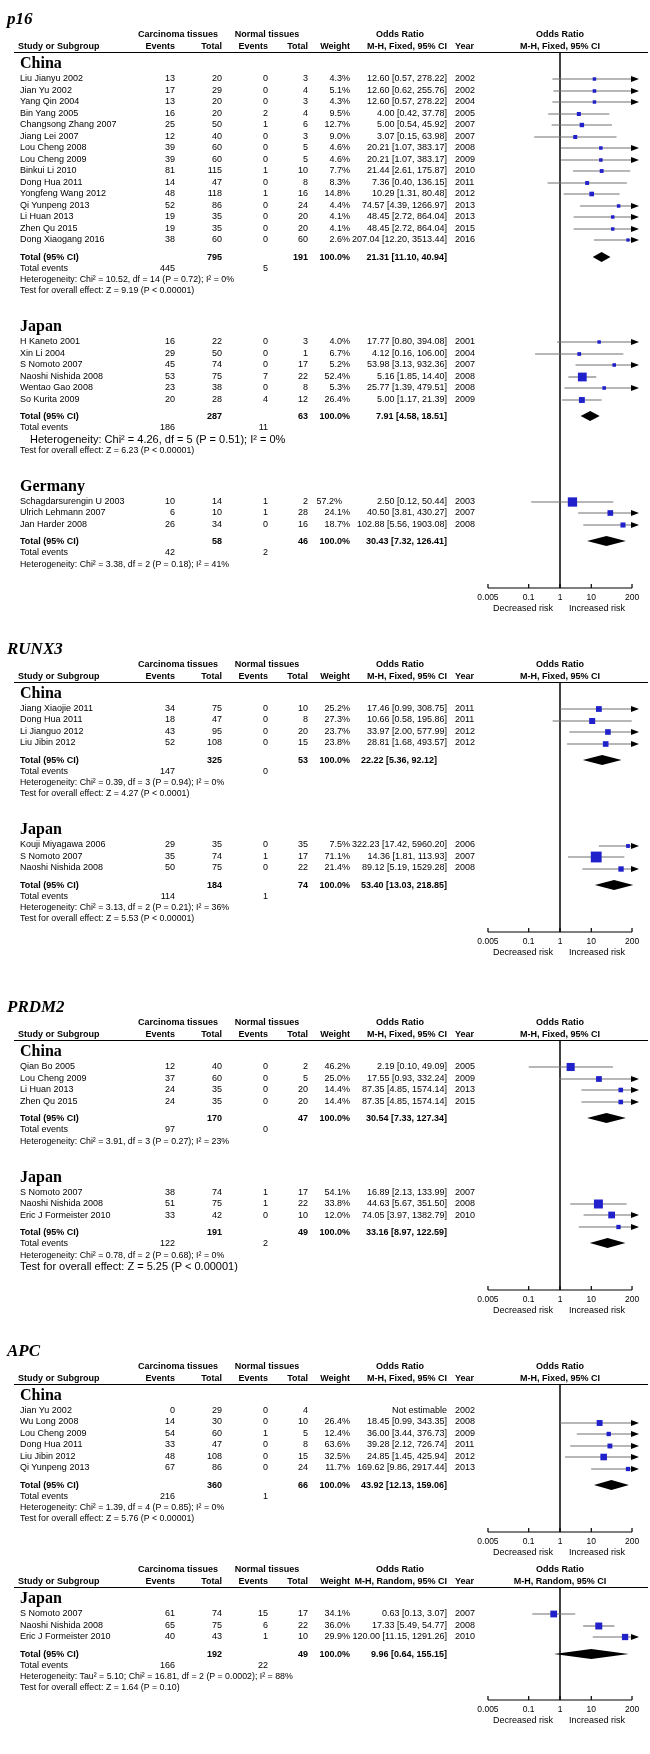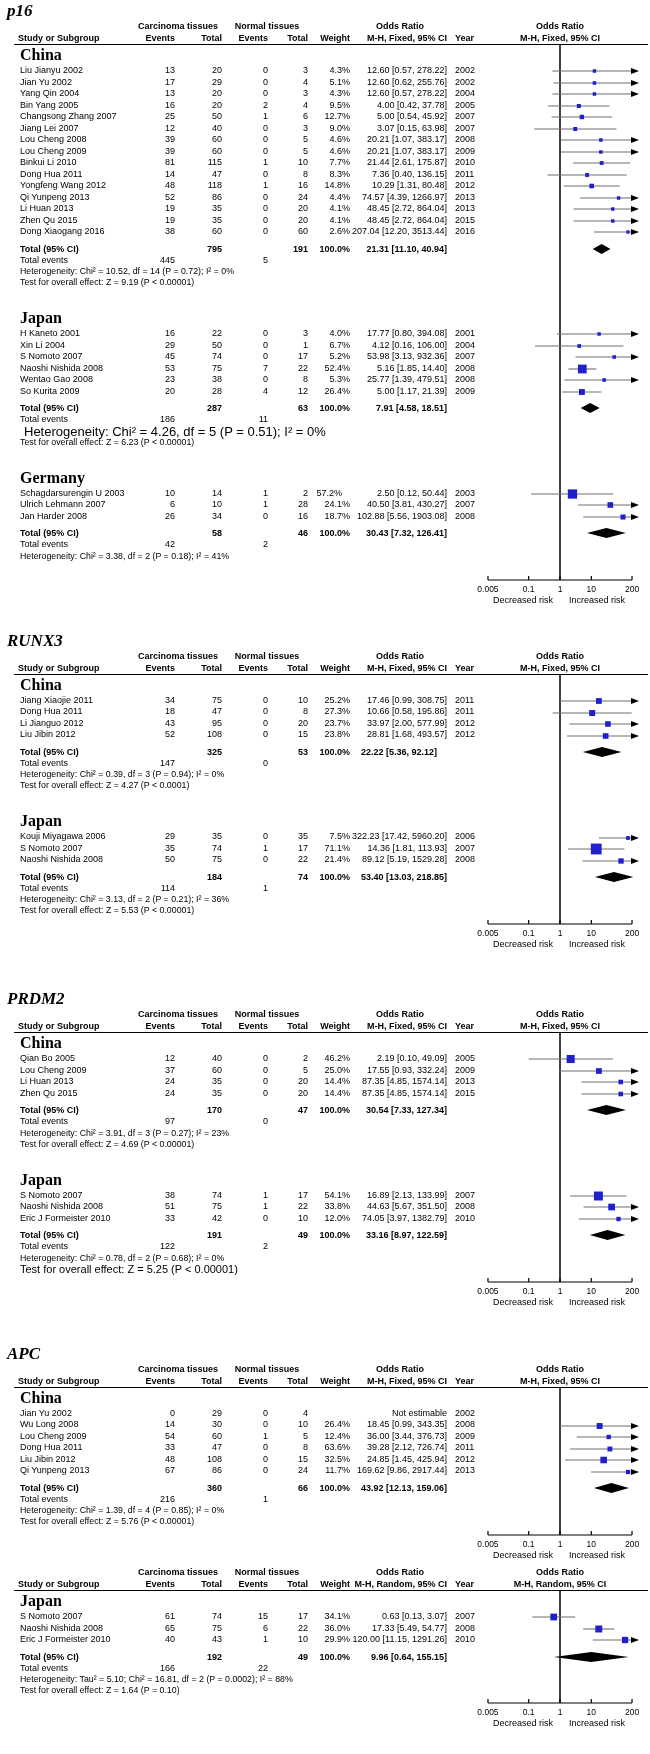--- a/index.html
+++ b/index.html
@@ -1,18 +1,18 @@
 <!DOCTYPE html>
 <html><head>
 <meta charset="utf-8">
 <style>
   * { box-sizing: border-box; }
   html, body { margin:0; padding:0; background:#fff; }
   body { width:650px; min-height:1754px; font-family:"Liberation Sans", sans-serif; color:#000; }
-  #root { position:relative; width:650px; padding-top:0; }
+  #root { position:relative; width:650px; padding-top:8px; }
   .panel { position:relative; width:650px; }
   .panel-title { font-family:"Liberation Serif", serif; font-style:italic; font-weight:bold;
                  font-size:17px; height:21px; line-height:21px; padding-left:7px; }
   .hdr { position:relative; }
   .row { position:relative; white-space:nowrap; }
   .cell { position:absolute; top:0; white-space:nowrap; font-size:9px; }
   .grp-name { font-family:"Liberation Serif", serif; font-weight:bold; font-size:16px; padding-left:20px; }
   .hdr-line { position:absolute; left:14px; right:2px; bottom:0; height:1px; background:#000; }
   svg.plot { position:absolute; left:0; top:0; pointer-events:none; }
 </style>
@@ -284,21 +284,21 @@
           <span class="cell" style="left: 248px; width: 60px; text-align: right; font-weight: bold;">63</span>
           <span class="cell" style="left: 290px; width: 60px; text-align: right; font-weight: bold;">100.0%</span>
           <span class="cell" style="left: 317px; width: 130px; text-align: right; font-weight: bold;">7.91 [4.58, 18.51]</span>
         </div>
         <div class="row" style="height: 11.5px; line-height: 11.5px;">
           <span class="cell" style="left: 20px;">Total events</span>
           <span class="cell" style="left: 115px; width: 60px; text-align: right;">186</span>
           <span class="cell" style="left: 208px; width: 60px; text-align: right;">11</span>
         </div>
         <div class="row" style="height: 11px; line-height: 11px;">
-          <span class="cell" style="left: 24px; font-size: 13px;">Heterogeneity: Chi² = 4.26, df = 5 (P = 0.51); I² = 0%</span>
+          <span class="cell" style="left: 30px; font-size: 11px;">Heterogeneity: Chi² = 4.26, df = 5 (P = 0.51); I² = 0%</span>
         </div>
         <div class="row" style="height: 11px; line-height: 11px;">
           <span class="cell" style="left: 20px; font-size: 8.8px;">Test for overall effect: Z = 6.23 (P &lt; 0.00001)</span>
         </div>
       </div>
       <div style="height: 20px;"></div>
       <div class="grp">
         <div class="row" style="height: 20px; line-height: 20px;"><span class="grp-name">Germany</span></div>
         <div class="row" style="height: 11.5px; line-height: 11.5px;">
           <span class="cell" style="left: 20px;">Schagdarsurengin U 2003</span>
@@ -679,23 +679,20 @@
           <span class="cell" style="left: 317px; width: 130px; text-align: right; font-weight: bold;">30.54 [7.33, 127.34]</span>
         </div>
         <div class="row" style="height: 11.5px; line-height: 11.5px;">
           <span class="cell" style="left: 20px;">Total events</span>
           <span class="cell" style="left: 115px; width: 60px; text-align: right;">97</span>
           <span class="cell" style="left: 208px; width: 60px; text-align: right;">0</span>
         </div>
         <div class="row" style="height: 11px; line-height: 11px;">
           <span class="cell" style="left: 20px; font-size: 8.8px;">Heterogeneity: Chi² = 3.91, df = 3 (P = 0.27); I² = 23%</span>
         </div>
-        <div class="row" style="height: 11px; line-height: 11px;">
-          <span class="cell" style="left: 20px; font-size: 8.8px;">Test for overall effect: Z = 4.69 (P &lt; 0.00001)</span>
-        </div>
       </div>
       <div style="height: 20px;"></div>
       <div class="grp">
         <div class="row" style="height: 20px; line-height: 20px;"><span class="grp-name">Japan</span></div>
         <div class="row" style="height: 11.5px; line-height: 11.5px;">
           <span class="cell" style="left: 20px;">S Nomoto 2007</span>
           <span class="cell" style="left: 125px; width: 50px; text-align: right;">38</span>
           <span class="cell" style="left: 172px; width: 50px; text-align: right;">74</span>
           <span class="cell" style="left: 218px; width: 50px; text-align: right;">1</span>
           <span class="cell" style="left: 258px; width: 50px; text-align: right;">17</span>

